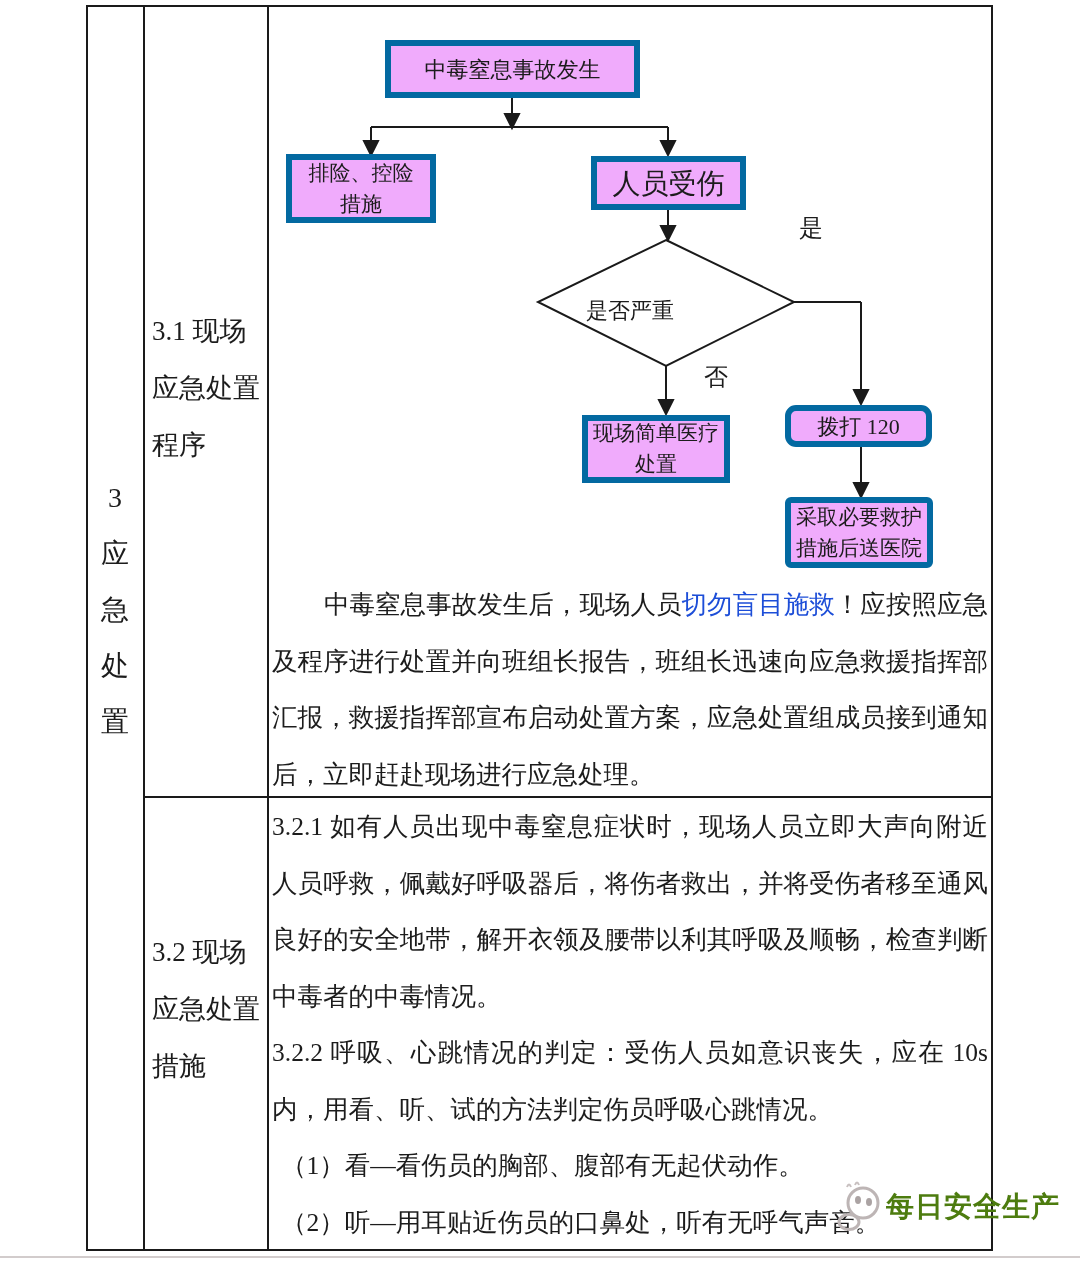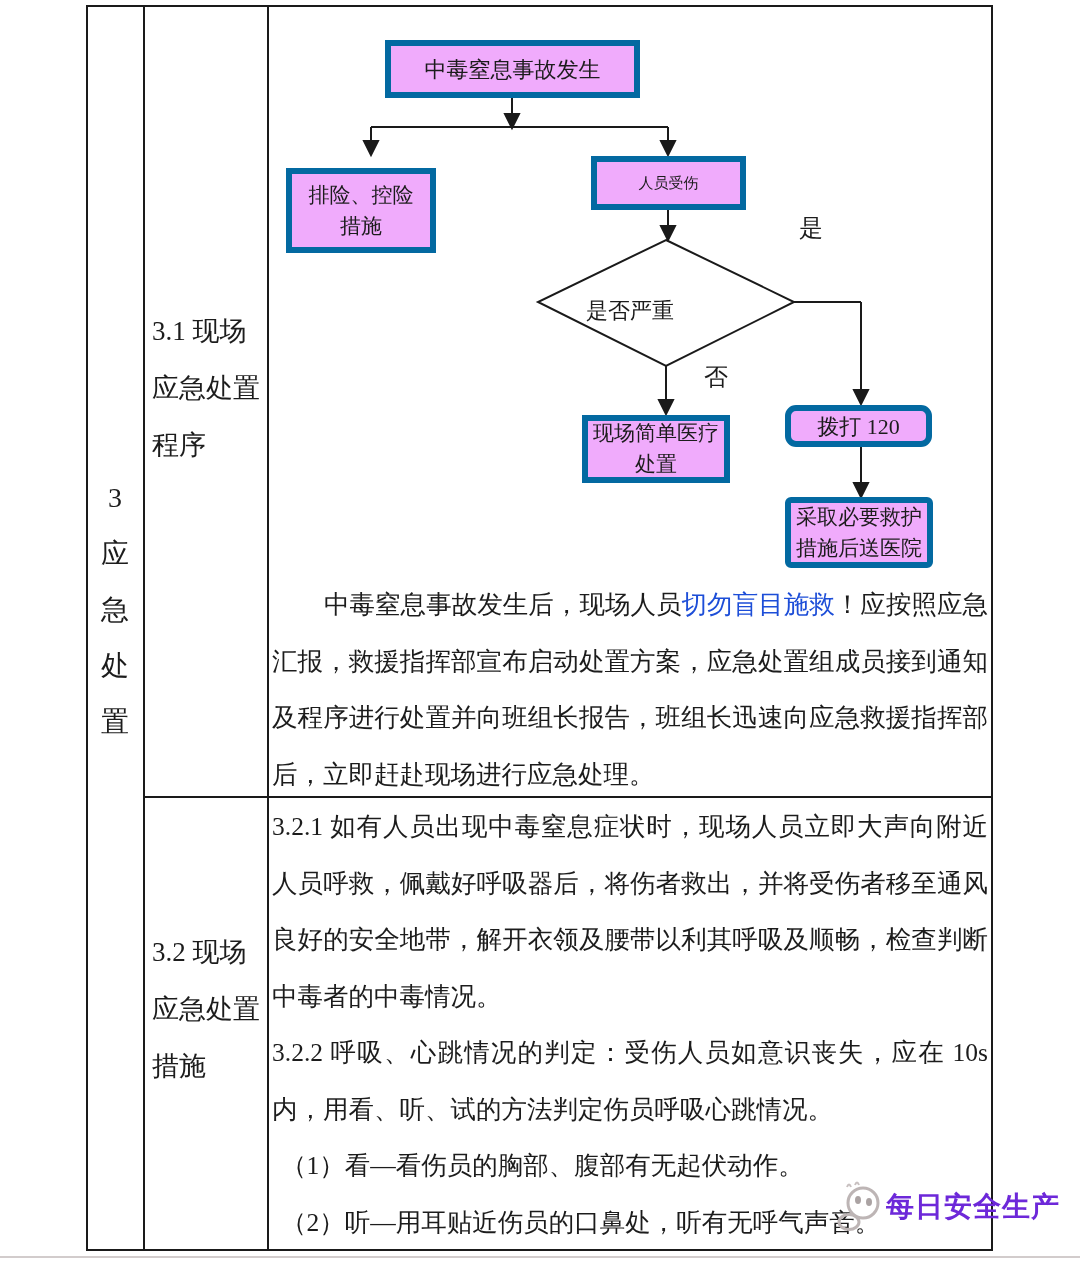--- a/index.html
+++ b/index.html
@@ -30,21 +30,21 @@
   .tb2{top:799px;}
   .tline{text-align:left;white-space:nowrap;}
   .tline.full{text-align:justify;text-align-last:justify;white-space:normal;}
   .indent1{text-indent:52px;}
   .indent-sm{text-indent:9px;}
   .red{color:#1d4ed8;}
   
   .watermark{position:absolute;left:832px;top:1180px;display:flex;align-items:center;
              z-index:6;pointer-events:none;}
   .wm-text{font-family:"Liberation Sans","DejaVu Sans",sans-serif;font-weight:bold;
-           font-size:28px;color:#6d28d9;letter-spacing:1px;white-space:nowrap;text-align:right;}
+           font-size:28px;color:#4d7c0f;letter-spacing:1px;white-space:nowrap;text-align:right;}
 </style>
 </head>
 <body>
 
 <div class="page">
 
   <div class="vline" style="left:86px;top:5px;height:1246px;"></div>
   <div class="vline" style="left:143px;top:5px;height:1246px;"></div>
   <div class="vline" style="left:267px;top:5px;height:1246px;"></div>
   <div class="vline" style="left:991px;top:5px;height:1246px;"></div>
@@ -90,46 +90,46 @@
       <polygon points="861,404 854,390 868,390"></polygon>
       <line x1="861" y1="447" x2="861" y2="485"></line>
       <polygon points="861,497 854,483 868,483"></polygon>
     </g>
     <polygon points="666,240 794,302 666,366 538,302" fill="#ffffff" stroke="#1a1a1a" stroke-width="2"></polygon>
   </svg>
 
   <div class="fbox" style="left:385px;top:40px;width:255px;height:58px;font-size:22px;">
     <div>中毒窒息事故发生</div>
   </div>
-  <div class="fbox" style="left:286px;top:168px;width:150px;height:85px;text-align:center;">
+  <div class="fbox" style="left:286px;top:154px;width:150px;height:69px;text-align:center;">
     <div>排险、控险</div>
     <div>措施</div>
   </div>
-  <div class="fbox" style="left:591px;top:156px;width:155px;height:54px;font-size:15px;">
+  <div class="fbox" style="left:591px;top:156px;width:155px;height:54px;font-size:28px;">
     <div>人员受伤</div>
   </div>
   <div class="dlabel">是否严重</div>
   <div class="flabel" style="left:799px;top:214px;">是</div>
   <div class="flabel" style="left:704px;top:363px;">否</div>
   <div class="fbox" style="left:582px;top:415px;width:148px;height:68px;text-align:right;">
     <div>现场简单医疗</div>
     <div>处置</div>
   </div>
   <div class="fbox" style="left:785px;top:405px;width:147px;height:42px;font-size:22px;border-radius:11px;">
     <div>拨打 120</div>
   </div>
   <div class="fbox" style="left:785px;top:497px;width:148px;height:71px;border-radius:6px;">
     <div>采取必要救护</div>
     <div>措施后送医院</div>
   </div>
 
   <div class="tblock tb1">
     <div class="tline full indent1"><span>中毒窒息事故发生后，现场人员</span><span class="red">切勿盲目施救</span><span>！应按照应急</span></div>
+    <div class="tline full">及程序进行处置并向班组长报告，班组长迅速向应急救援指挥部</div>
     <div class="tline full">汇报，救援指挥部宣布启动处置方案，应急处置组成员接到通知</div>
-    <div class="tline full">及程序进行处置并向班组长报告，班组长迅速向应急救援指挥部</div>
     <div class="tline">后，立即赶赴现场进行应急处理。</div>
   </div>
 
   <div class="tblock tb2">
     <div class="tline full">3.2.1 如有人员出现中毒窒息症状时，现场人员立即大声向附近</div>
     <div class="tline full">人员呼救，佩戴好呼吸器后，将伤者救出，并将受伤者移至通风</div>
     <div class="tline full">良好的安全地带，解开衣领及腰带以利其呼吸及顺畅，检查判断</div>
     <div class="tline">中毒者的中毒情况。</div>
     <div class="tline full">3.2.2 呼吸、心跳情况的判定：受伤人员如意识丧失，应在 10s</div>
     <div class="tline">内，用看、听、试的方法判定伤员呼吸心跳情况。</div>

